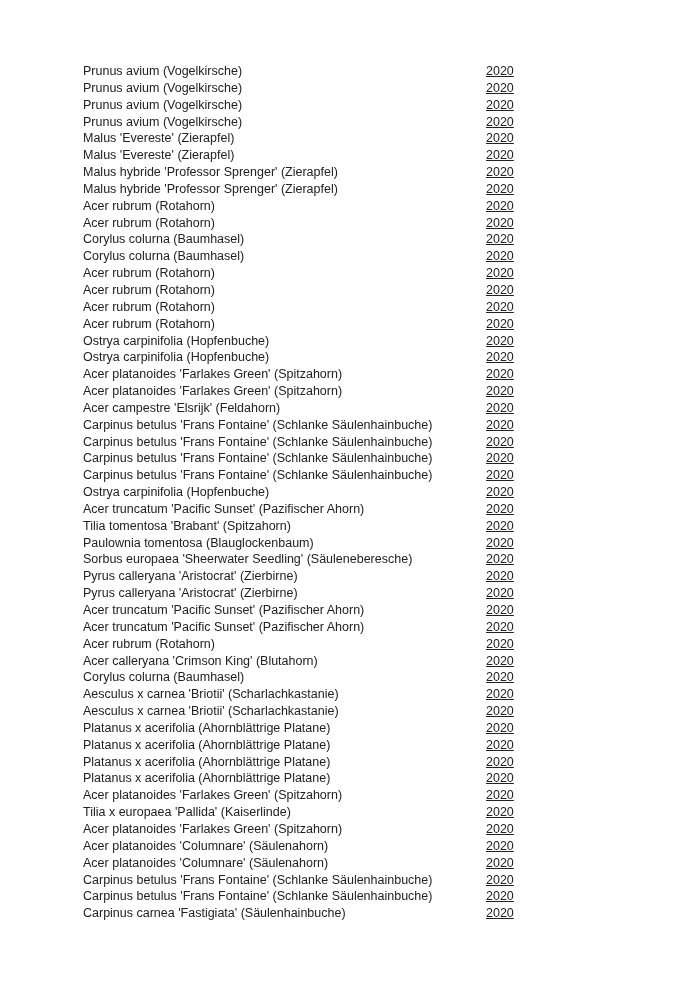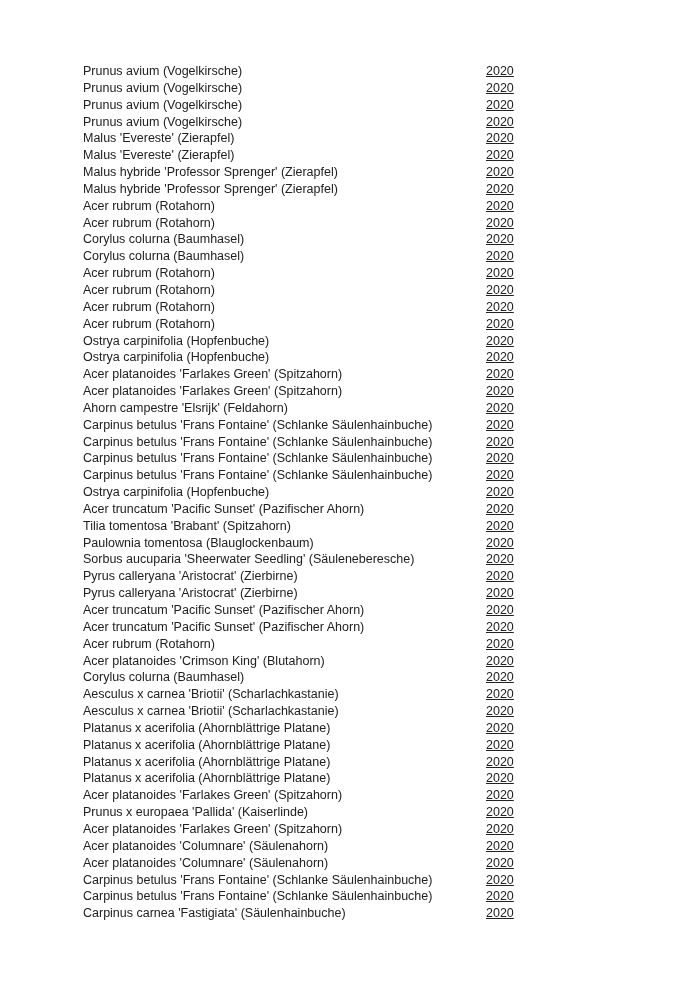--- a/index.html
+++ b/index.html
@@ -117,21 +117,21 @@
   </div>
     <div class="tree-row">
     <span class="species-cell">Acer platanoides 'Farlakes Green' (Spitzahorn)</span>
     <span class="year-cell">2020</span>
   </div>
     <div class="tree-row">
     <span class="species-cell">Acer platanoides 'Farlakes Green' (Spitzahorn)</span>
     <span class="year-cell">2020</span>
   </div>
     <div class="tree-row">
-    <span class="species-cell">Ahorn campestre 'Elsrijk' (Feldahorn)</span>
+    <span class="species-cell">Acer campestre 'Elsrijk' (Feldahorn)</span>
     <span class="year-cell">2020</span>
   </div>
     <div class="tree-row">
     <span class="species-cell">Carpinus betulus 'Frans Fontaine' (Schlanke Säulenhainbuche)</span>
     <span class="year-cell">2020</span>
   </div>
     <div class="tree-row">
     <span class="species-cell">Carpinus betulus 'Frans Fontaine' (Schlanke Säulenhainbuche)</span>
     <span class="year-cell">2020</span>
   </div>
@@ -153,21 +153,21 @@
   </div>
     <div class="tree-row">
     <span class="species-cell">Tilia tomentosa 'Brabant' (Spitzahorn)</span>
     <span class="year-cell">2020</span>
   </div>
     <div class="tree-row">
     <span class="species-cell">Paulownia tomentosa (Blauglockenbaum)</span>
     <span class="year-cell">2020</span>
   </div>
     <div class="tree-row">
-    <span class="species-cell">Sorbus aucuparia 'Sheerwater Seedling' (Säuleneberesche)</span>
+    <span class="species-cell">Sorbus europaea 'Sheerwater Seedling' (Säuleneberesche)</span>
     <span class="year-cell">2020</span>
   </div>
     <div class="tree-row">
     <span class="species-cell">Pyrus calleryana 'Aristocrat' (Zierbirne)</span>
     <span class="year-cell">2020</span>
   </div>
     <div class="tree-row">
     <span class="species-cell">Pyrus calleryana 'Aristocrat' (Zierbirne)</span>
     <span class="year-cell">2020</span>
   </div>
@@ -177,21 +177,21 @@
   </div>
     <div class="tree-row">
     <span class="species-cell">Acer truncatum 'Pacific Sunset' (Pazifischer Ahorn)</span>
     <span class="year-cell">2020</span>
   </div>
     <div class="tree-row">
     <span class="species-cell">Acer rubrum (Rotahorn)</span>
     <span class="year-cell">2020</span>
   </div>
     <div class="tree-row">
-    <span class="species-cell">Acer platanoides 'Crimson King' (Blutahorn)</span>
+    <span class="species-cell">Acer calleryana 'Crimson King' (Blutahorn)</span>
     <span class="year-cell">2020</span>
   </div>
     <div class="tree-row">
     <span class="species-cell">Corylus colurna (Baumhasel)</span>
     <span class="year-cell">2020</span>
   </div>
     <div class="tree-row">
     <span class="species-cell">Aesculus x carnea 'Briotii' (Scharlachkastanie)</span>
     <span class="year-cell">2020</span>
   </div>
@@ -213,21 +213,21 @@
   </div>
     <div class="tree-row">
     <span class="species-cell">Platanus x acerifolia (Ahornblättrige Platane)</span>
     <span class="year-cell">2020</span>
   </div>
     <div class="tree-row">
     <span class="species-cell">Acer platanoides 'Farlakes Green' (Spitzahorn)</span>
     <span class="year-cell">2020</span>
   </div>
     <div class="tree-row">
-    <span class="species-cell">Prunus x europaea 'Pallida' (Kaiserlinde)</span>
+    <span class="species-cell">Tilia x europaea 'Pallida' (Kaiserlinde)</span>
     <span class="year-cell">2020</span>
   </div>
     <div class="tree-row">
     <span class="species-cell">Acer platanoides 'Farlakes Green' (Spitzahorn)</span>
     <span class="year-cell">2020</span>
   </div>
     <div class="tree-row">
     <span class="species-cell">Acer platanoides 'Columnare' (Säulenahorn)</span>
     <span class="year-cell">2020</span>
   </div>

